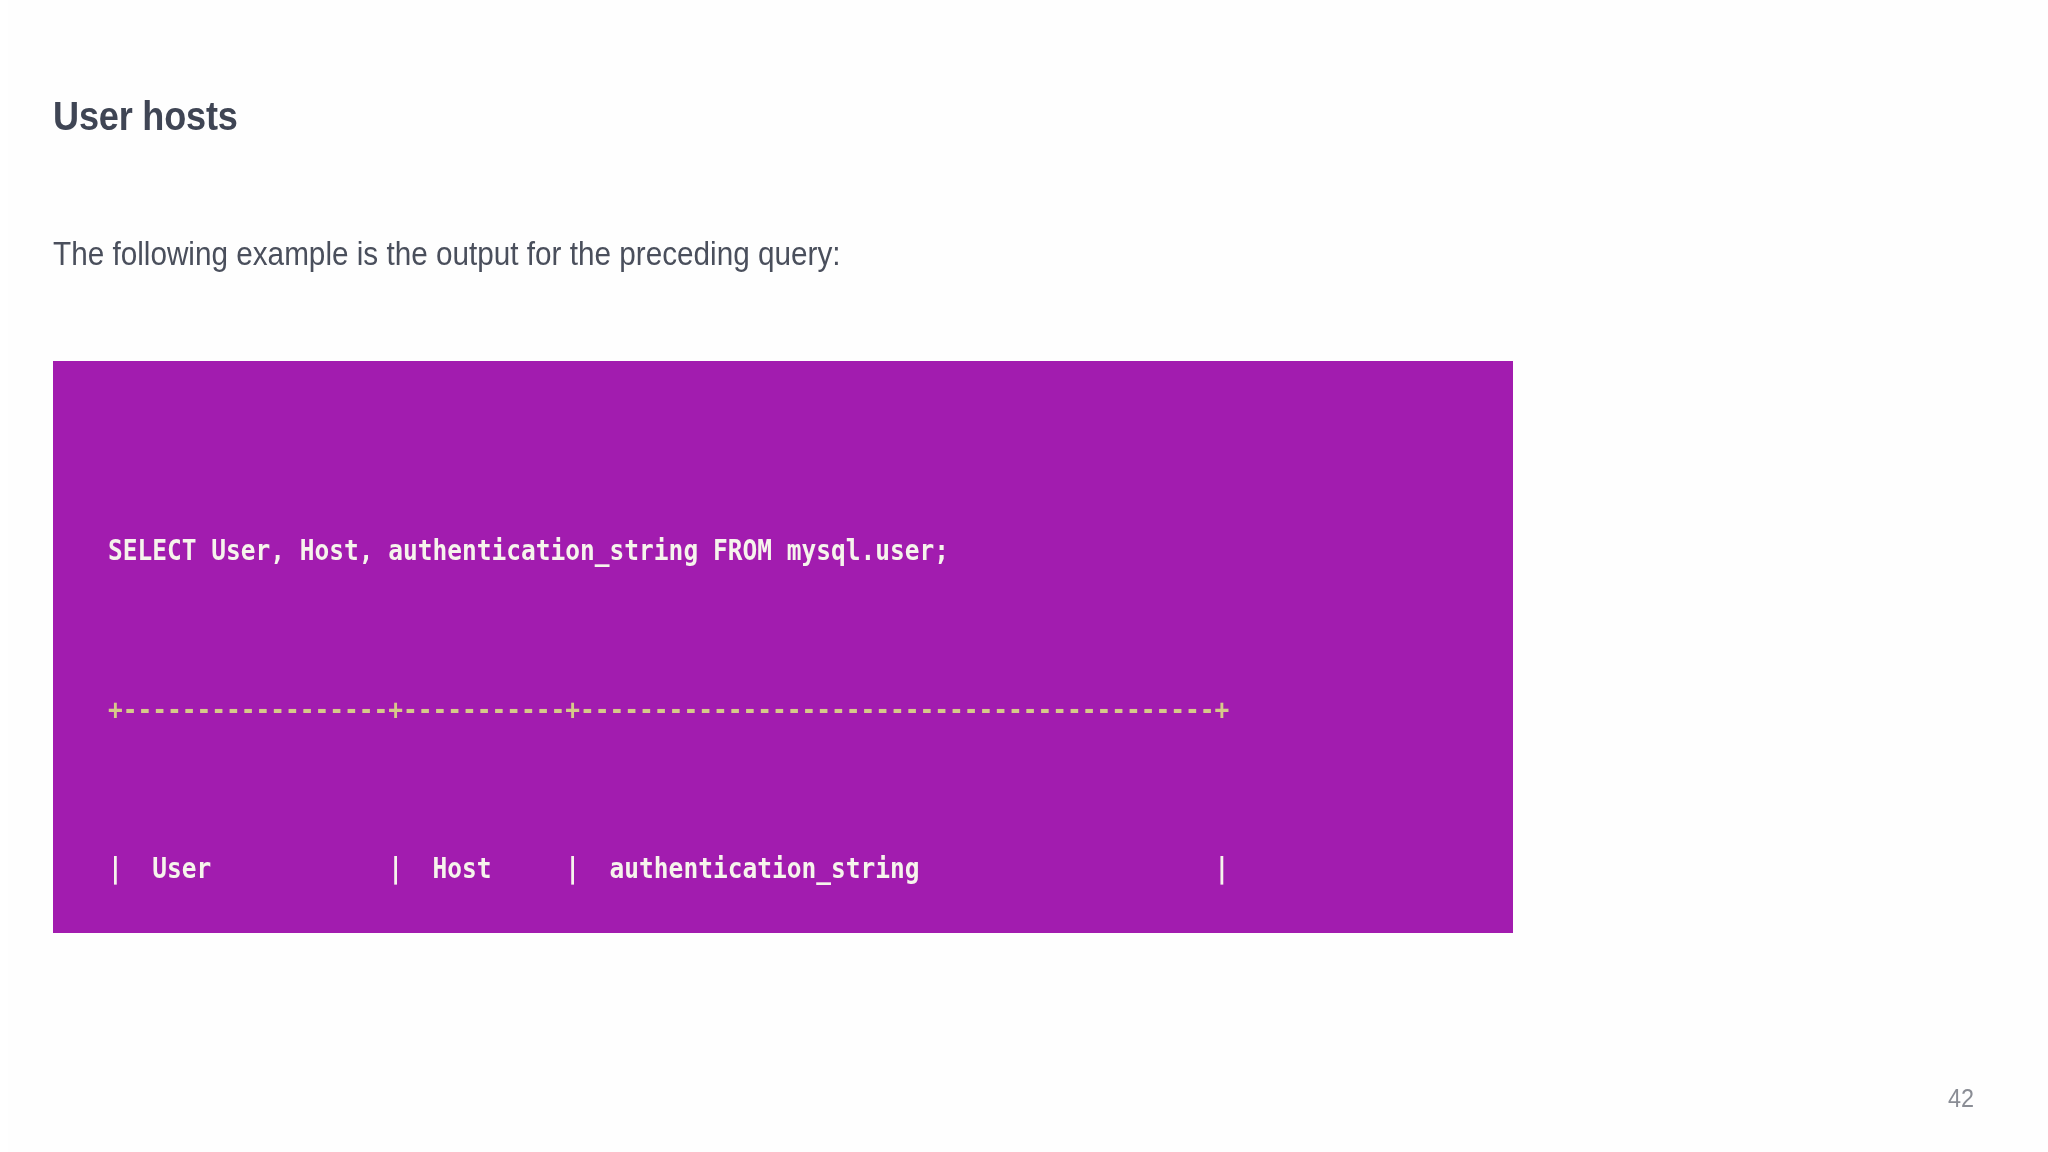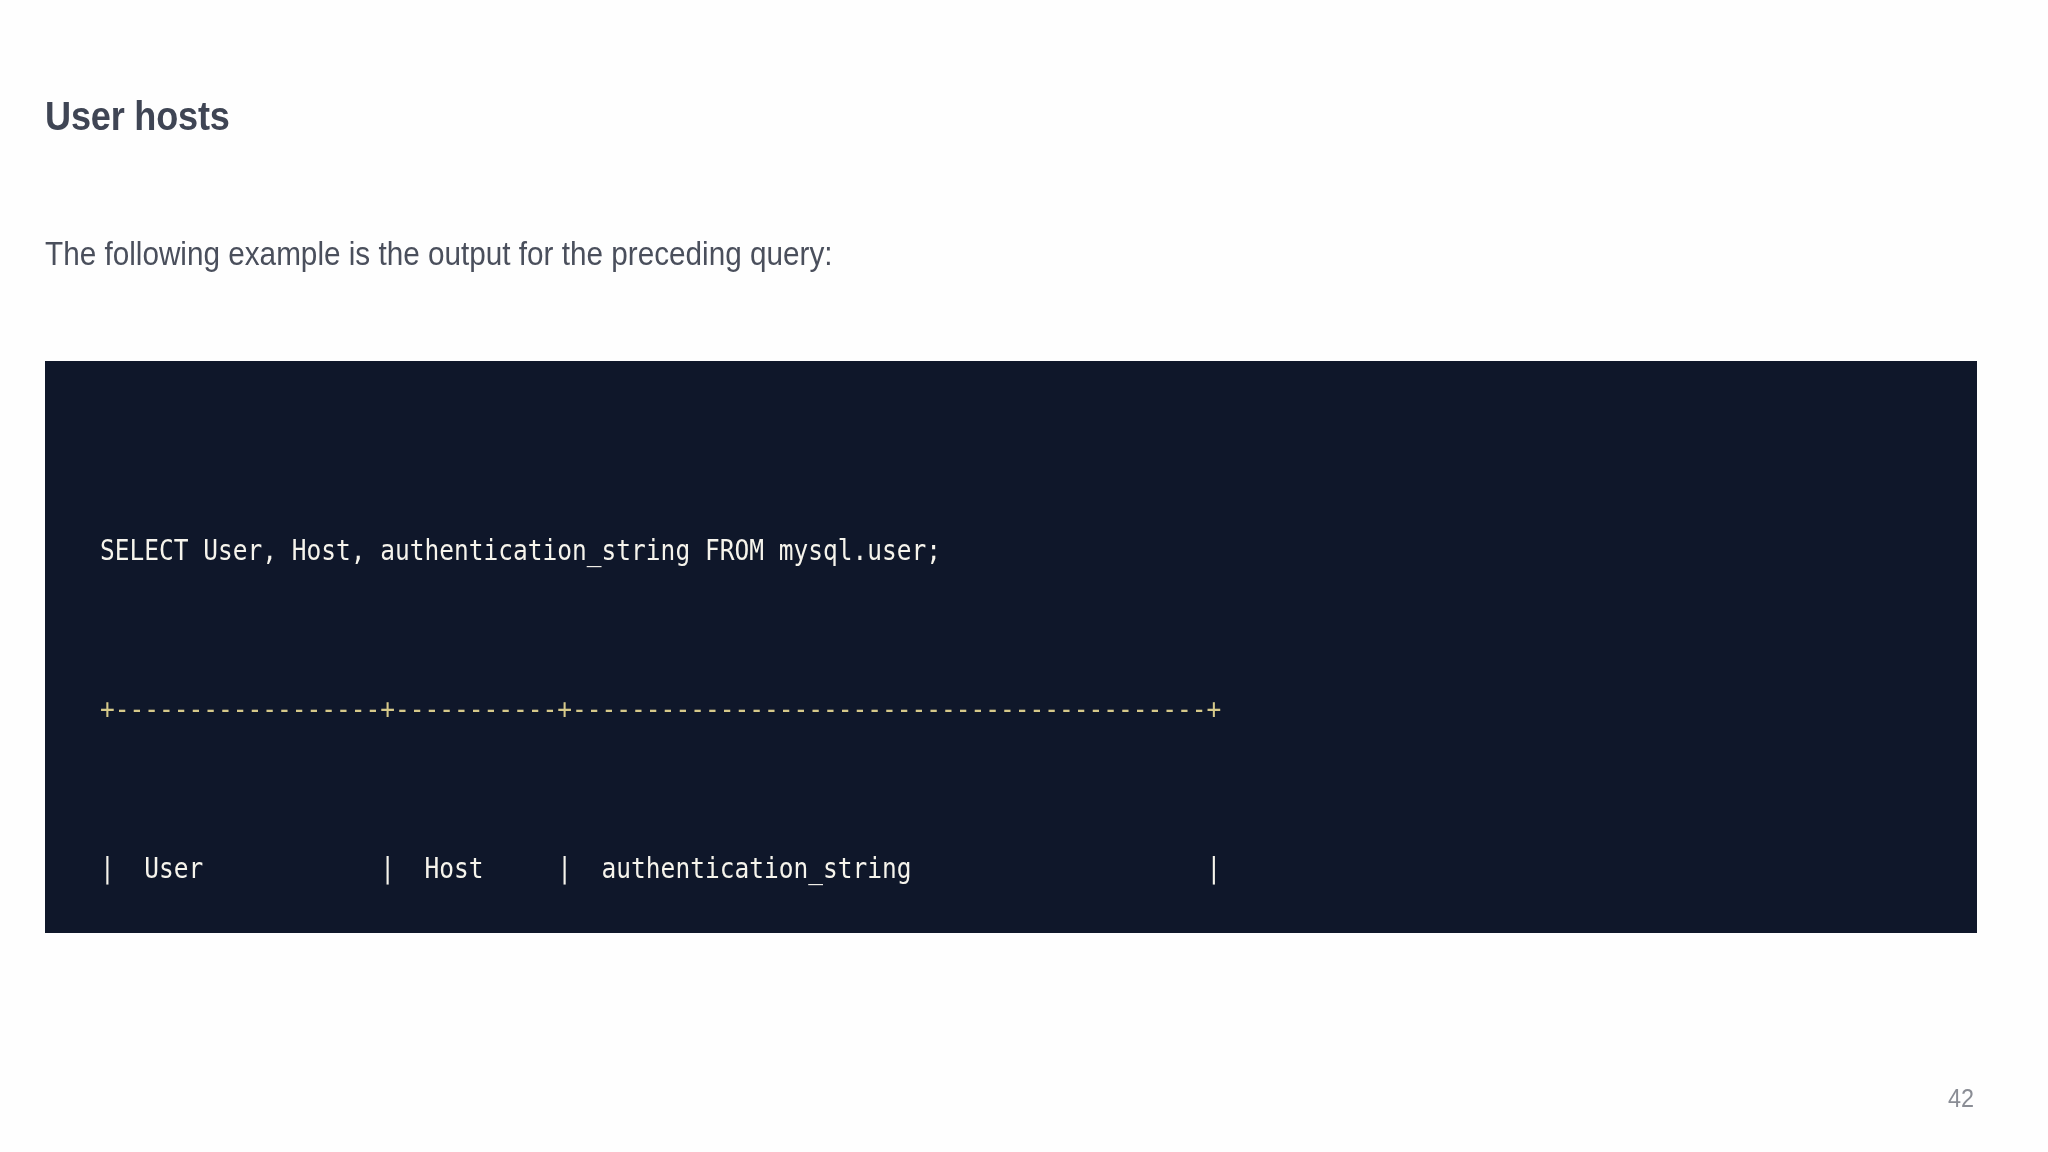--- a/index.html
+++ b/index.html
@@ -13,20 +13,21 @@
     background: #ffffff;
     font-family: "Liberation Sans", sans-serif;
     overflow: hidden;
     position: relative;
   }
 
   .slide {
     position: absolute;
     inset: 0;
     background: #fefefe;
+    margin-left: 8px;
   }
 
   
   .slide-title {
     position: absolute;
     left: 45px;
     top: 66px;
     font-family: "Liberation Sans", sans-serif;
     font-size: 41px;
     font-weight: 700;
@@ -49,25 +50,26 @@
     transform: scaleX(0.90);
     transform-origin: left top;
     white-space: nowrap;
   }
 
   
   .code-block {
     position: absolute;
     left: 45px;
     top: 361px;
-    width: 1932px;
+    width: 1460px;
     height: 572px;
-    background: #0f172a;
+    background: #a21caf;
     box-sizing: border-box;
     overflow: hidden;
+    font-weight: bold;
   }
 
   .code-inner {
     position: absolute;
     left: 55px;
     top: 57px;
     font-family: "DejaVu Sans Mono", "Liberation Mono", monospace;
     font-size: 29px;
     line-height: 53px;
     color: #f4f1e6;

